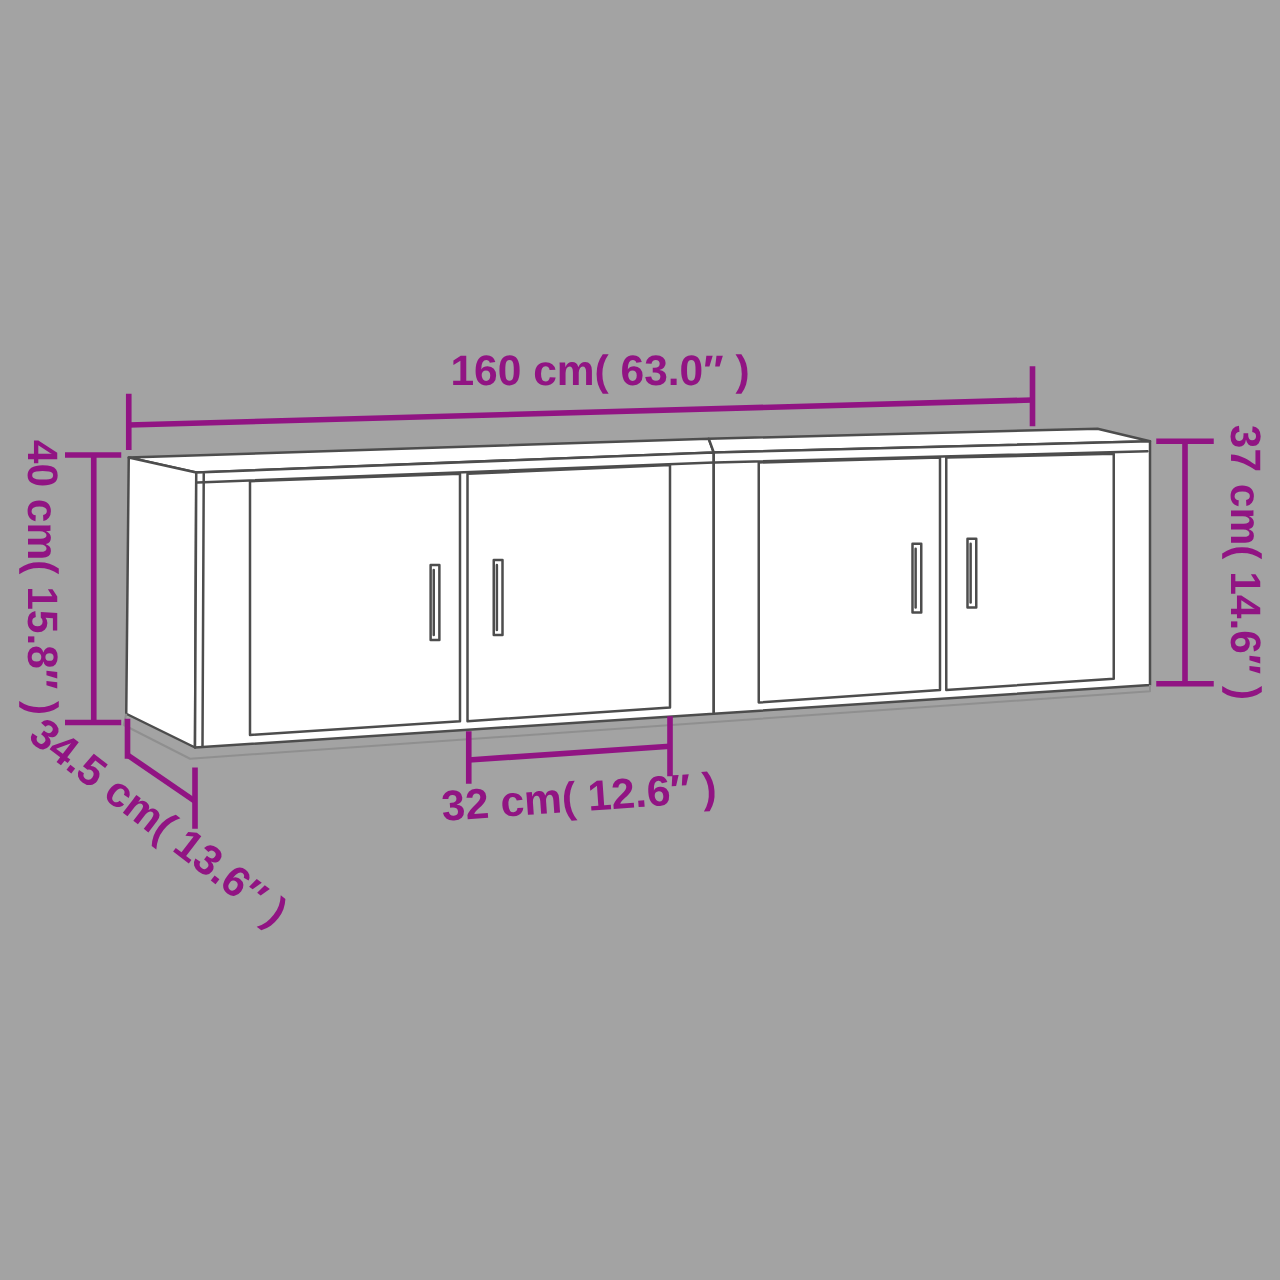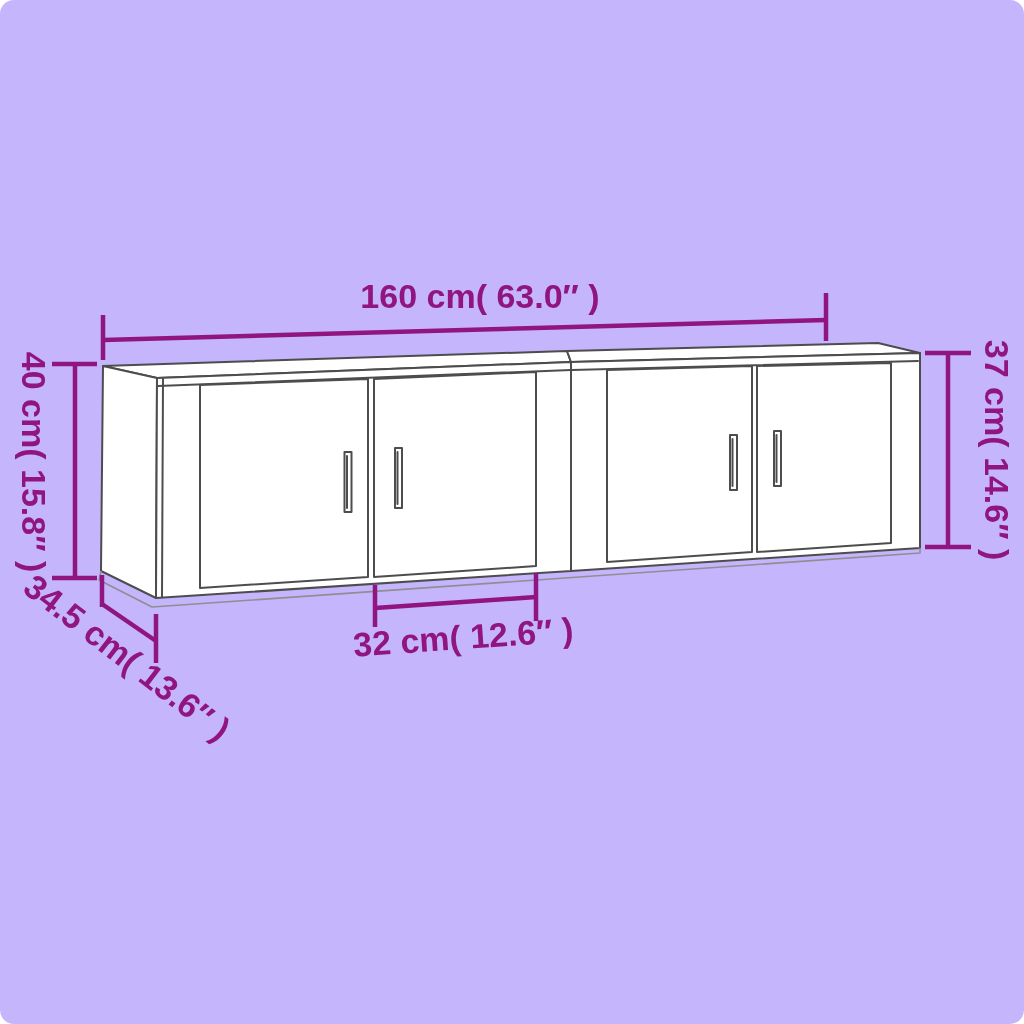--- a/index.html
+++ b/index.html
@@ -8,22 +8,21 @@
     background: #ffffff;
     width: 1024px;
     height: 1024px;
     overflow: hidden;
     font-family: "Liberation Sans", sans-serif;
   }
   .canvas {
     position: relative;
     width: 1024px;
     height: 1024px;
-    background: #c4b5fd;
-    border-radius: 14px;
+    background: #a3a3a3;
   }
   svg { display: block; }
   .cab-line {
     fill: none;
     stroke: #4d4d4d;
     stroke-width: 2;
     stroke-linejoin: round;
     stroke-linecap: round;
   }
   .cab-face {

